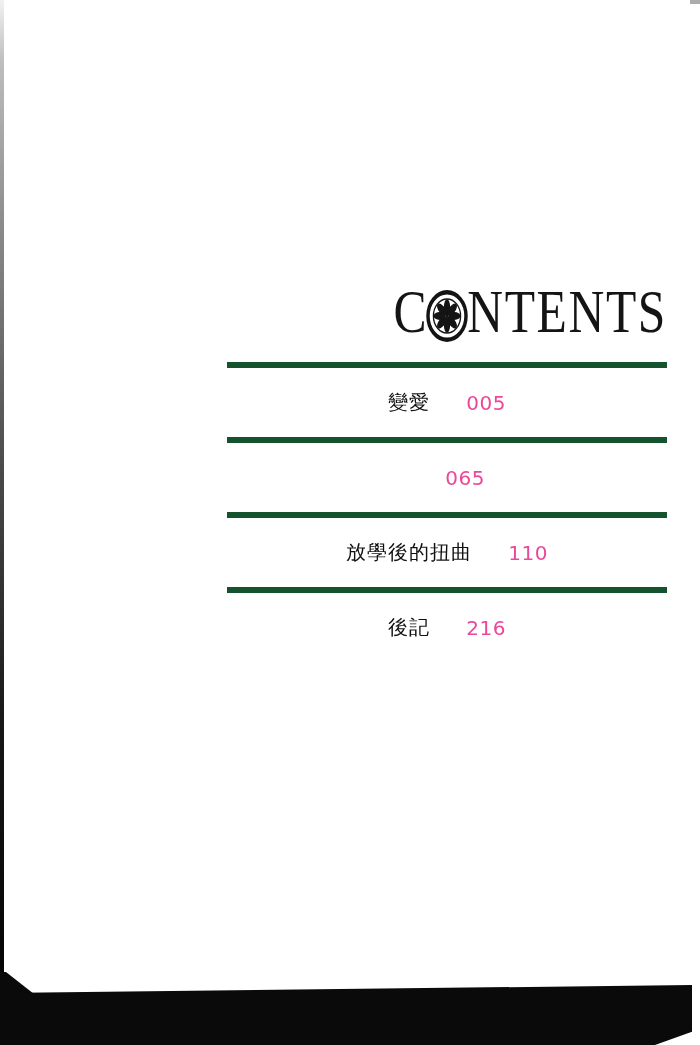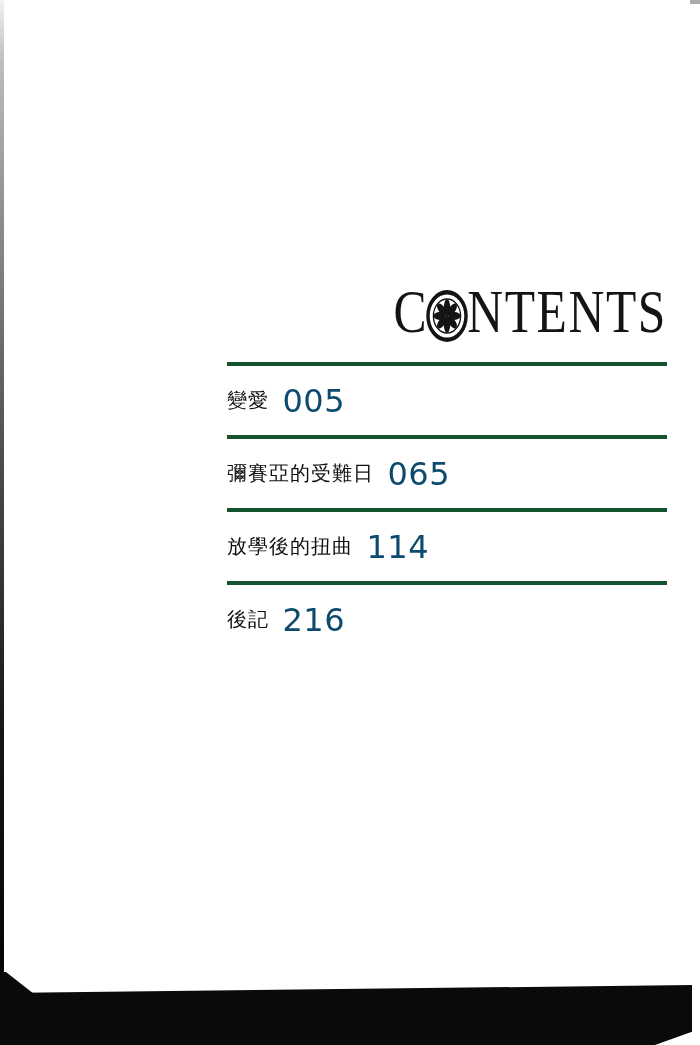--- a/index.html
+++ b/index.html
@@ -27,29 +27,29 @@
     display:flex; align-items:flex-start; white-space:nowrap;
     font-family:"Liberation Serif","DejaVu Serif",serif;
     font-size:62px; line-height:1; font-weight:400; color:#141414;
     letter-spacing:2px;
     transform:scaleX(0.80); transform-origin:100% 50%;
   }
   .title-block .o-wheel { width:54px; height:54px; margin:9px -2px 0 -3px; display:block; }
   
   .toc { position:absolute; left:227px; top:362px; width:440px; }
   .row {
-    height:69px; border-top:4px solid #14532d;
-    display:flex; align-items:center; justify-content:flex-start;
+    height:69px; border-top:6px solid #14532d;
+    display:flex; align-items:center; justify-content:center;
   }
   .row .t {
     font-size:20px; letter-spacing:1px; color:#101010; font-weight:500;
   }
   .row .n {
-    width:76px; text-align:right; font-size:32px; letter-spacing:0.5px;
-    color:#0c4a6e; font-weight:500; font-family:"DejaVu Sans",sans-serif;
+    width:76px; text-align:right; font-size:20px; letter-spacing:0.5px;
+    color:#ec4899; font-weight:500; font-family:"DejaVu Sans",sans-serif;
   }
 </style>
 </head>
 <body>
 
 <div class="page">
 
   <div class="edge-left"></div>
   <div class="corner-speck"></div>
 
@@ -74,31 +74,30 @@
   </div>
 
   <div class="toc">
   <div class="row">
     <span class="t">變愛</span>
     <span class="n">005</span>
   </div>
 
 
   <div class="row">
-    <span class="t">彌賽亞的受難日</span>
     <span class="n">065</span>
   </div>
 
 
 
 
 
   <div class="row">
     <span class="t">放學後的扭曲</span>
-    <span class="n">114</span>
+    <span class="n">110</span>
   </div>
 
   <div class="row">
     <span class="t">後記</span>
     <span class="n">216</span>
   </div>
 </div>
 
   <div class="corner-blob"></div>
   <div class="bottom-bar"></div>

